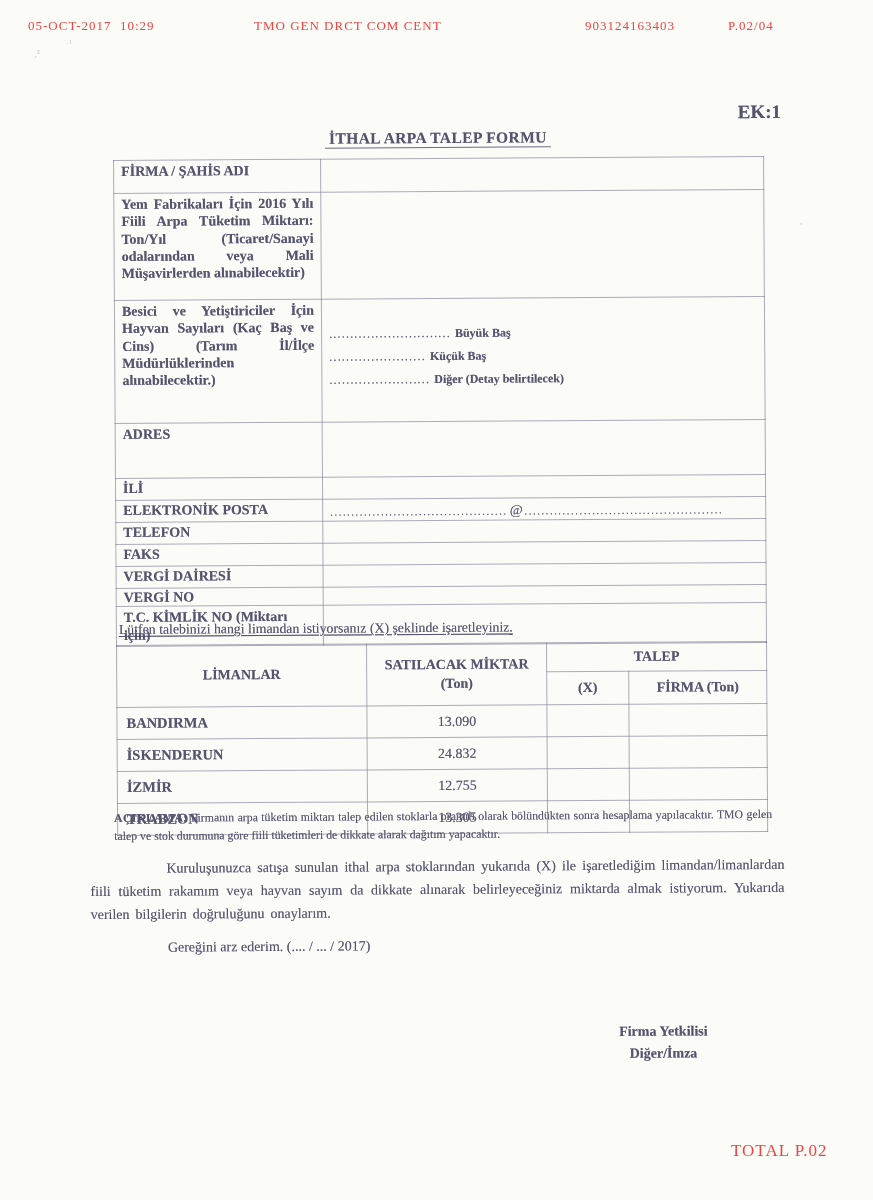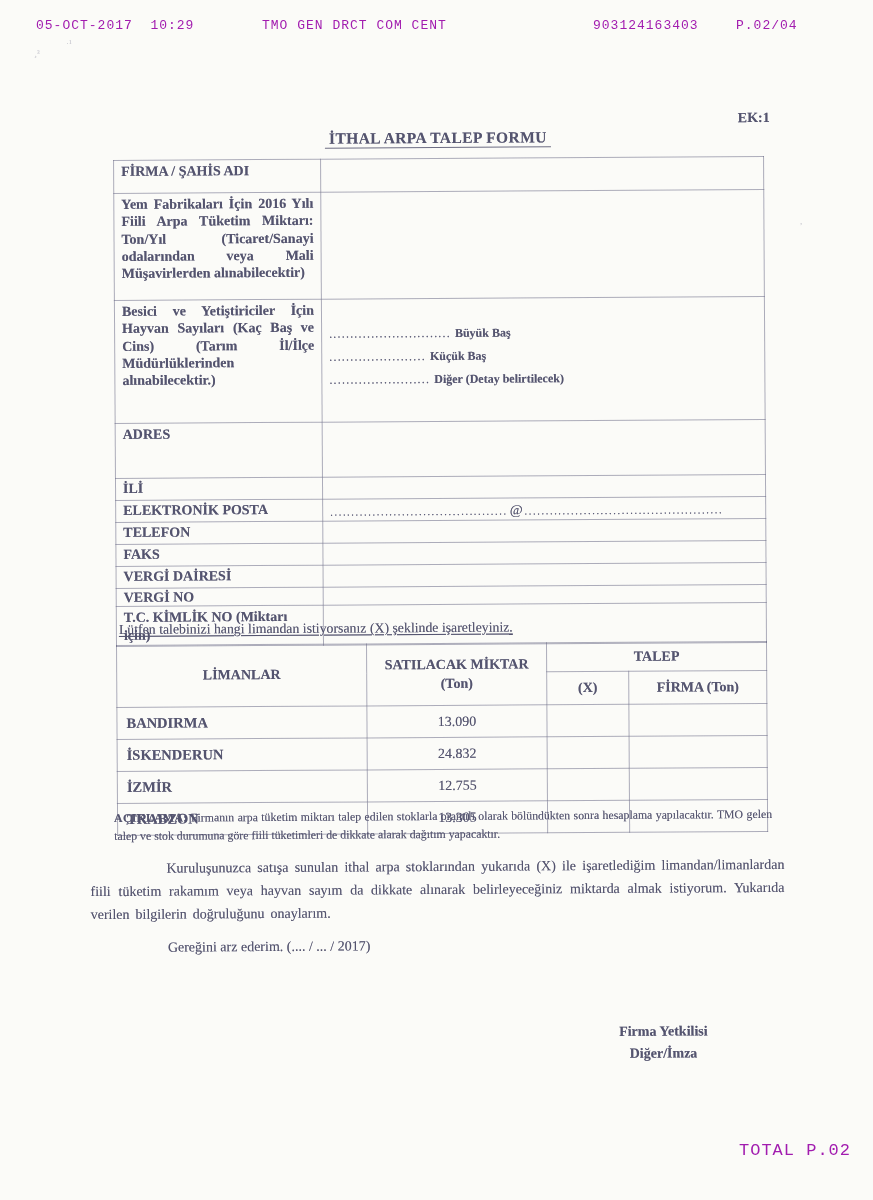--- a/index.html
+++ b/index.html
@@ -5,31 +5,31 @@
   html,body { margin:0; padding:0; }
   .page {
     position:relative; width:873px; height:1200px;
     background:#fbfbf8; overflow:hidden;
     font-family:"Liberation Serif","DejaVu Serif",serif;
     color:#54546f;
   }
   
   .fax {
     position:absolute;
-    font-family:Liberation Mono, monospace;
-    color:#a21caf; font-size:13px; letter-spacing:1px; white-space:pre;margin-left:8px;
+    font-family:Liberation Serif, serif;
+    color:#ef4444; font-size:13px; letter-spacing:1px; white-space:pre;
   }
   .fax-footer { top:1141px; left:731px; font-size:17px; }
   .artifact { position:absolute; color:#c3c3cc; font-size:9px; }
 
   
   .doc { position:absolute; inset:0; transform:rotate(-0.35deg); transform-origin:50% 40%; }
   .doc * { text-shadow:0 0 .5px rgba(84,84,111,.55); }
 
-  .annex { position:absolute; top:112px; left:740px; font-weight:bold; font-size:14px; }
+  .annex { position:absolute; top:103px; left:740px; font-weight:bold; font-size:19px; }
   .title-wrap { position:absolute; top:129px; left:115px; width:650px; text-align:center; }
   .title-wrap span {
     font-weight:bold; font-size:15.5px; letter-spacing:.4px;
     border-bottom:1.3px solid rgba(84,84,111,.85); padding:0 4px 1px;
   }
 
   table { border-collapse:collapse; table-layout:fixed; }
   td { border:1px solid rgba(108,108,134,.55); vertical-align:top; padding:2px 7px; overflow:hidden; }
 
   .main-table { position:absolute; top:158px; left:115px; width:650px; }

